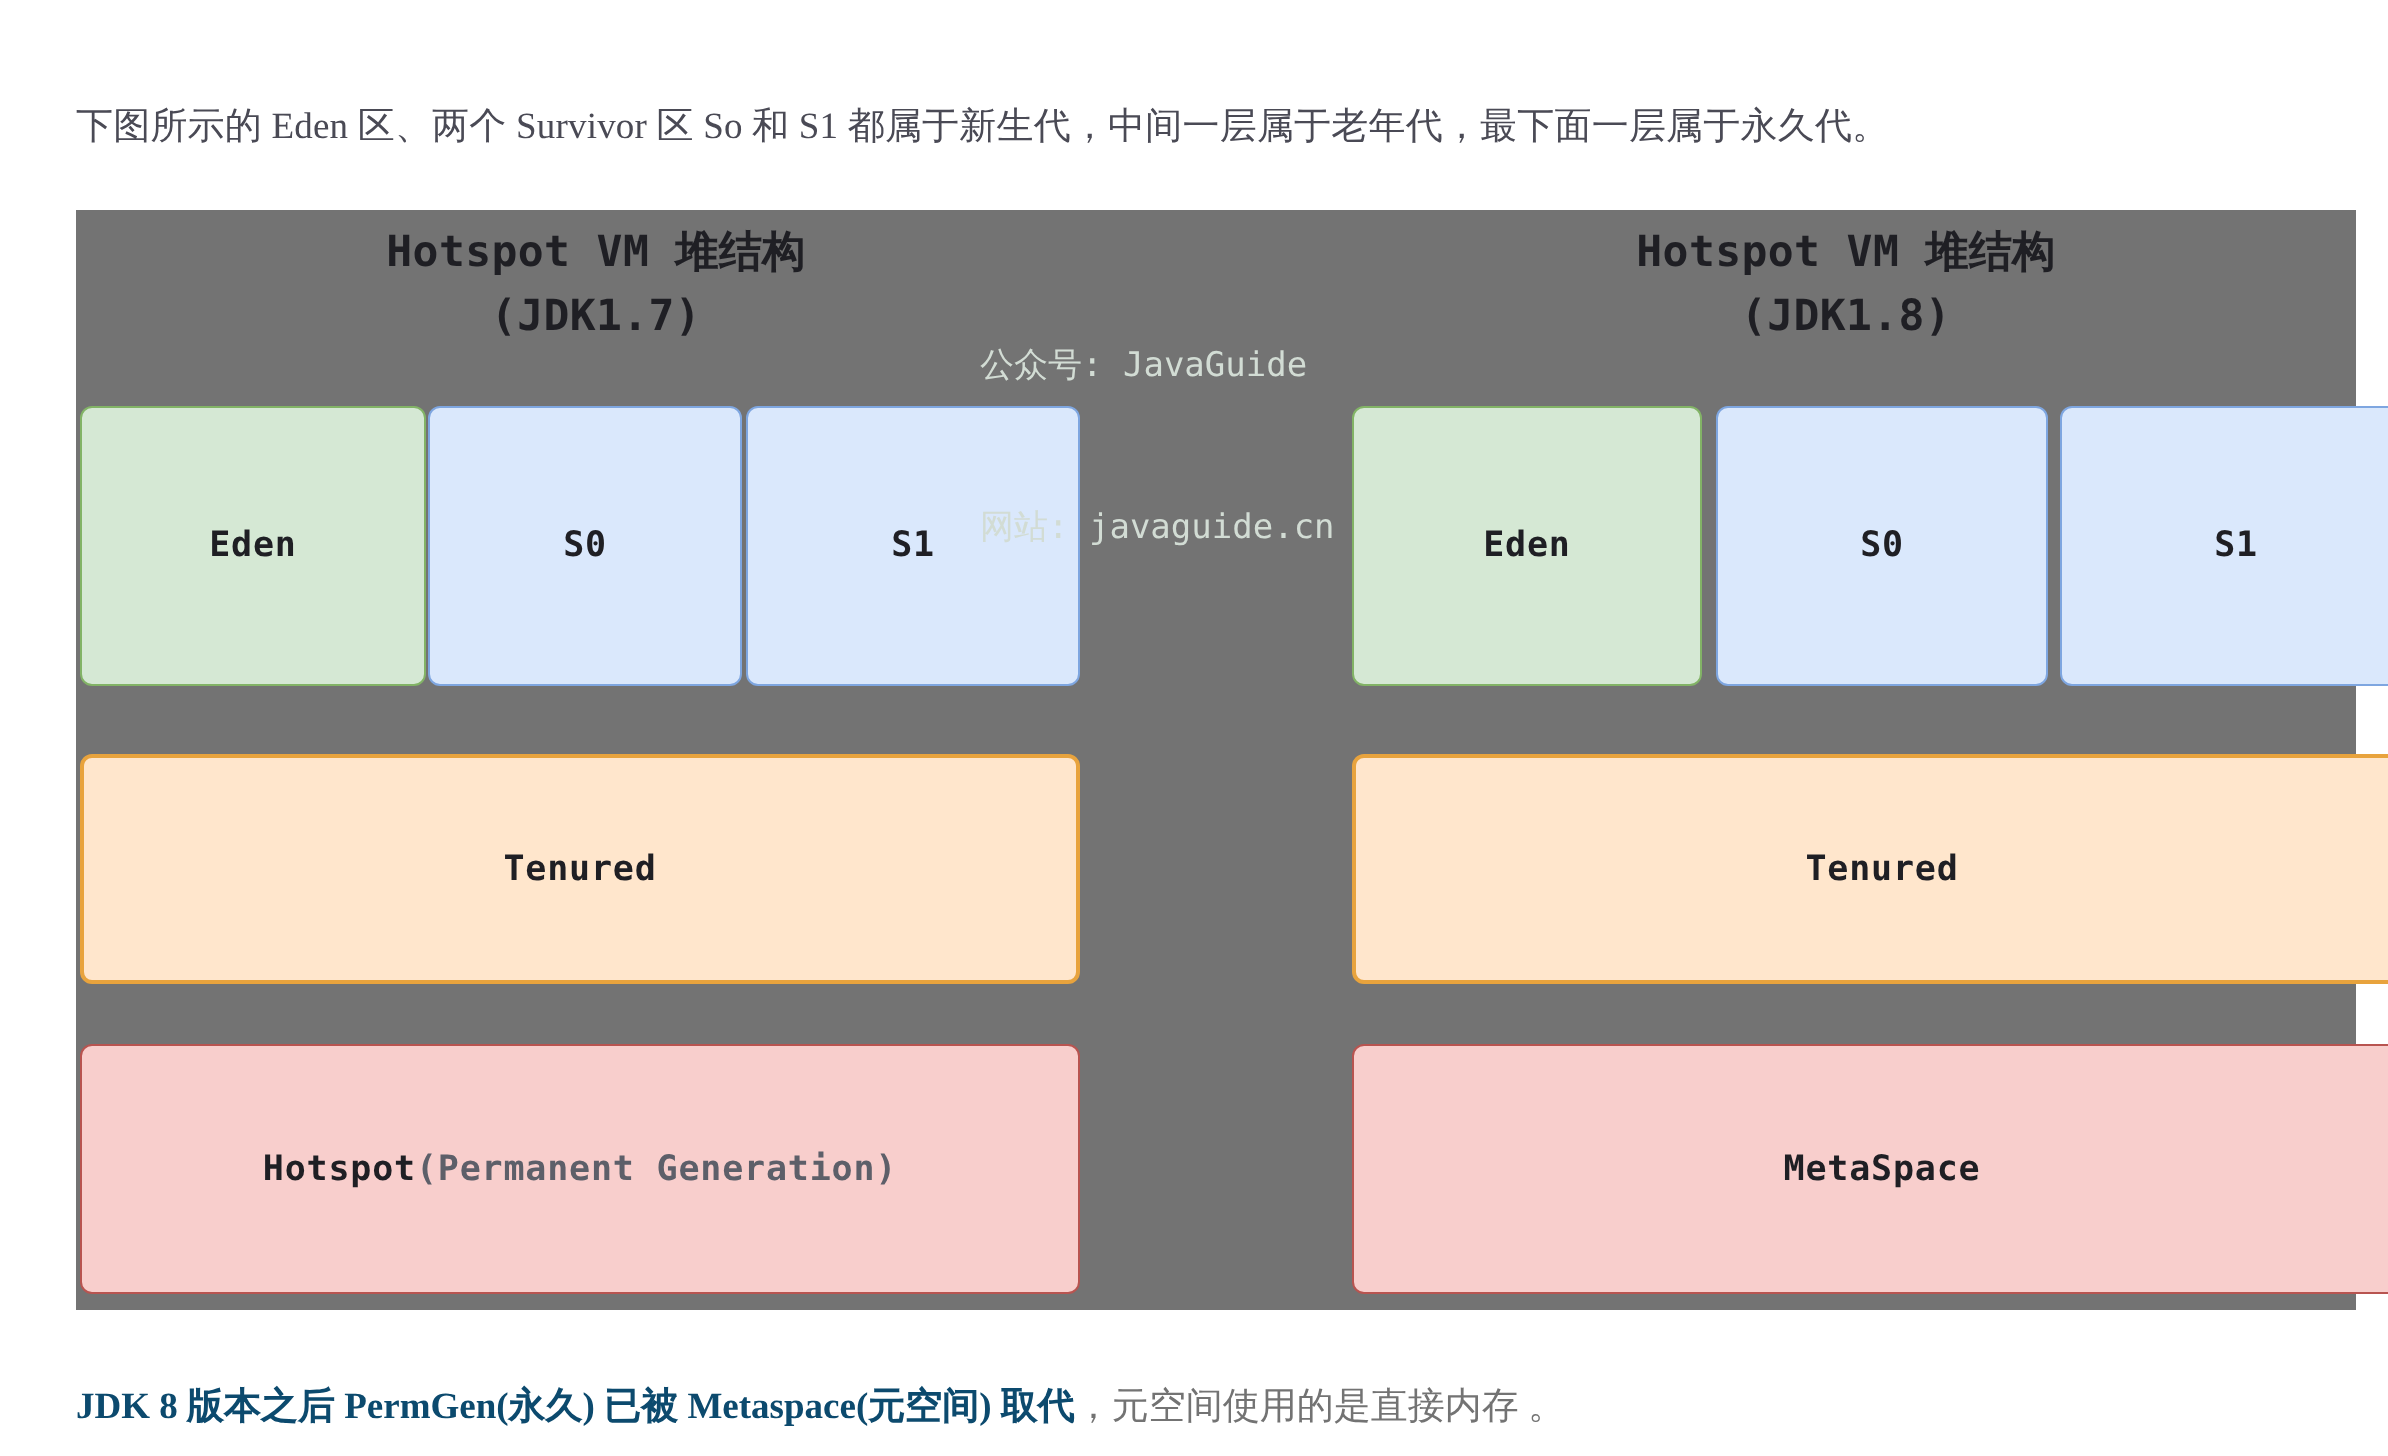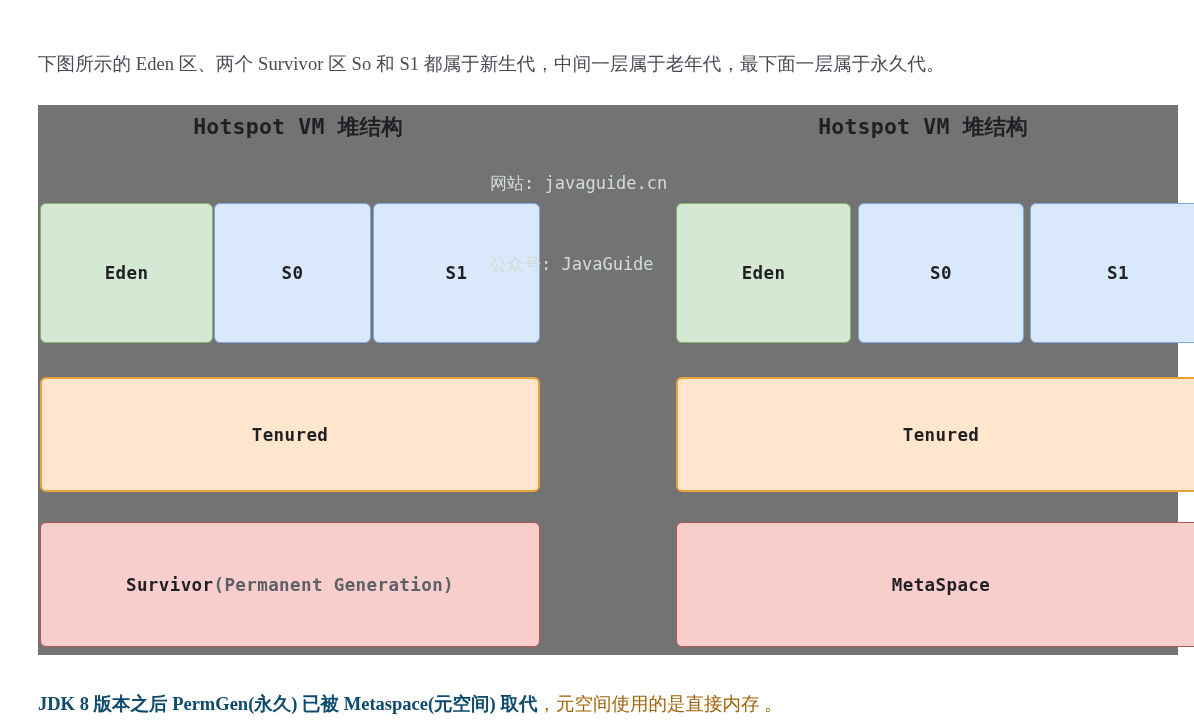--- a/index.html
+++ b/index.html
@@ -121,58 +121,60 @@
   .caption {
     position: absolute;
     left: 38px;
     top: 668px;
     width: 1140px;
     font-size: 18.5px;
     line-height: 34px;
     color: #3a3a42;
   }
   .caption b { font-weight: 700; color: #0c4a6e; font-family: Liberation Serif, serif; }
-  .caption .tail { font-weight: 400; color: #a16207; }
+  .caption .tail { font-weight: 400; color: #737373; }
 </style>
 </head>
 <body>
 
 <p class="intro">下图所示的 Eden 区、两个 Survivor 区 So 和 S1 都属于新生代，中间一层属于老年代，最下面一层属于永久代。</p>
 
 <div class="diagram">
 
   <div class="panel panel-left">
 
     <div class="panel-title">
       <span>Hotspot VM  堆结构</span>
+      <span class="line2">(JDK1.7)</span>
     </div>
 
     <div class="mbox box-eden l-eden">Eden</div>
 
     <div class="mbox box-surv l-s0">S0</div>
 
     <div class="mbox box-surv l-s1">S1</div>
 
     <div class="mbox box-tenured l-tenured">Tenured</div>
 
     <div class="mbox box-perm l-perm">
-      <span>Survivor</span>
+      <span>Hotspot</span>
         <span class="perm-sub">(Permanent Generation)</span>
     </div>
   </div>
 
   <div class="watermark">
+    <span>公众号: JavaGuide</span>
     <span>网站: javaguide.cn</span>
-    <span>公众号: JavaGuide</span>
   </div>
 
   <div class="panel panel-right">
 
     <div class="panel-title">
       <span>Hotspot VM  堆结构</span>
+      <span class="line2">(JDK1.8)</span>
     </div>
 
     <div class="mbox box-eden r-eden">Eden</div>
 
     <div class="mbox box-surv r-s0">S0</div>
 
     <div class="mbox box-surv r-s1">S1</div>
 
     <div class="mbox box-tenured r-tenured">Tenured</div>
 

